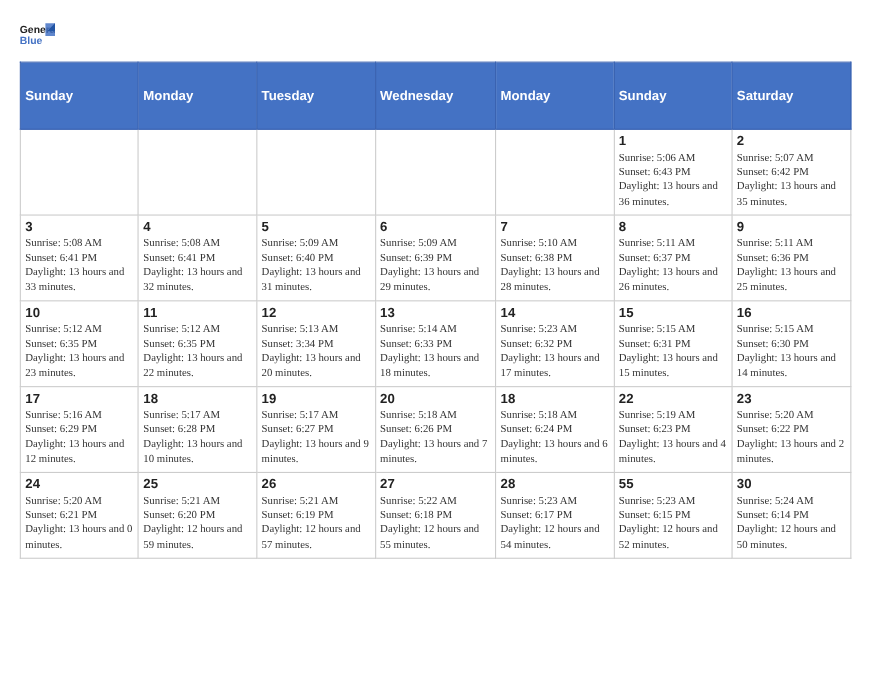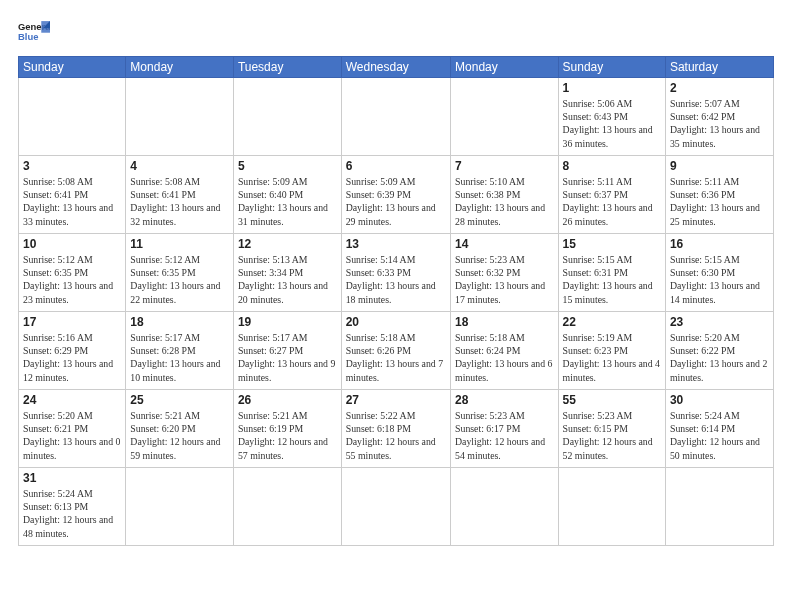--- a/index.html
+++ b/index.html
@@ -46,24 +46,24 @@
       margin-top: 2px;
     }
     .calendar {
       width: 100%;
       border-collapse: collapse;
       font-size: 10.5px;
     }
     .calendar thead tr th {
       background: #4472c4;
       color: #fff;
-      padding: 3px 4px;
+      padding: 23px 4px;
       text-align: left;
       font-size: 12px;
-      font-weight: normal;
+      font-weight: bold;
       border: 1px solid #3a62b0;
     }
     .calendar tbody tr td {
       border: 1px solid #ccc;
       vertical-align: top;
       padding: 3px 4px;
       width: 113px;
       min-height: 78px;
       height: 78px;
       background: #fff;
@@ -305,29 +305,15 @@
 Sunset: 6:15 PM
 Daylight: 12 hours and 52 minutes.</div>
           </td>
           <td>
             <span class="day-number">30</span>
             <div class="day-info">Sunrise: 5:24 AM
 Sunset: 6:14 PM
 Daylight: 12 hours and 50 minutes.</div>
           </td>
         </tr>
-        <tr>
-          <td>
-            <span class="day-number">31</span>
-            <div class="day-info">Sunrise: 5:24 AM
-Sunset: 6:13 PM
-Daylight: 12 hours and 48 minutes.</div>
-          </td>
-          <td class="empty"></td>
-          <td class="empty"></td>
-          <td class="empty"></td>
-          <td class="empty"></td>
-          <td class="empty"></td>
-          <td class="empty"></td>
-        </tr>
       </tbody>
   </table>
 </div>
 
 </body></html>

